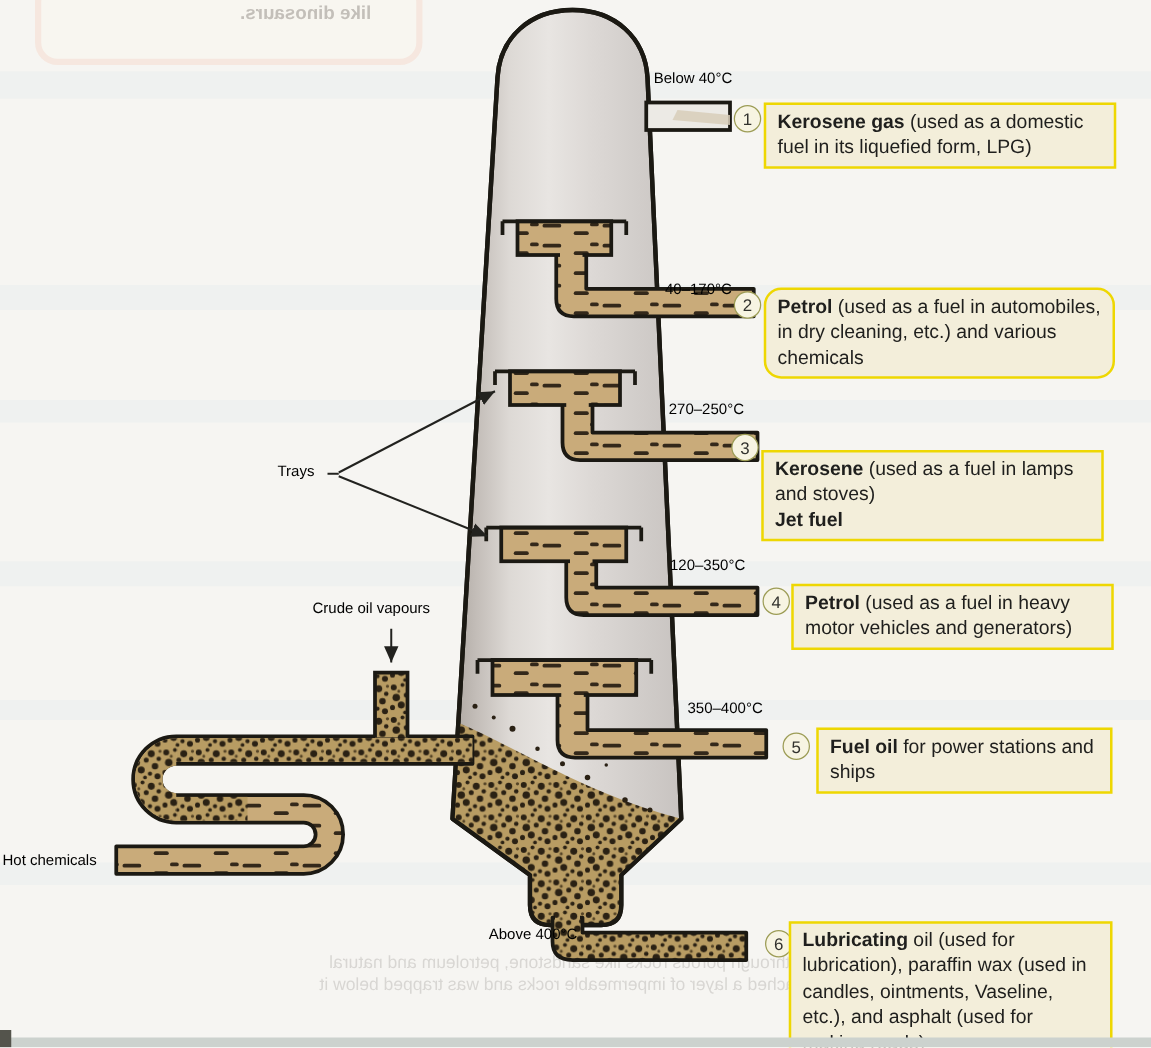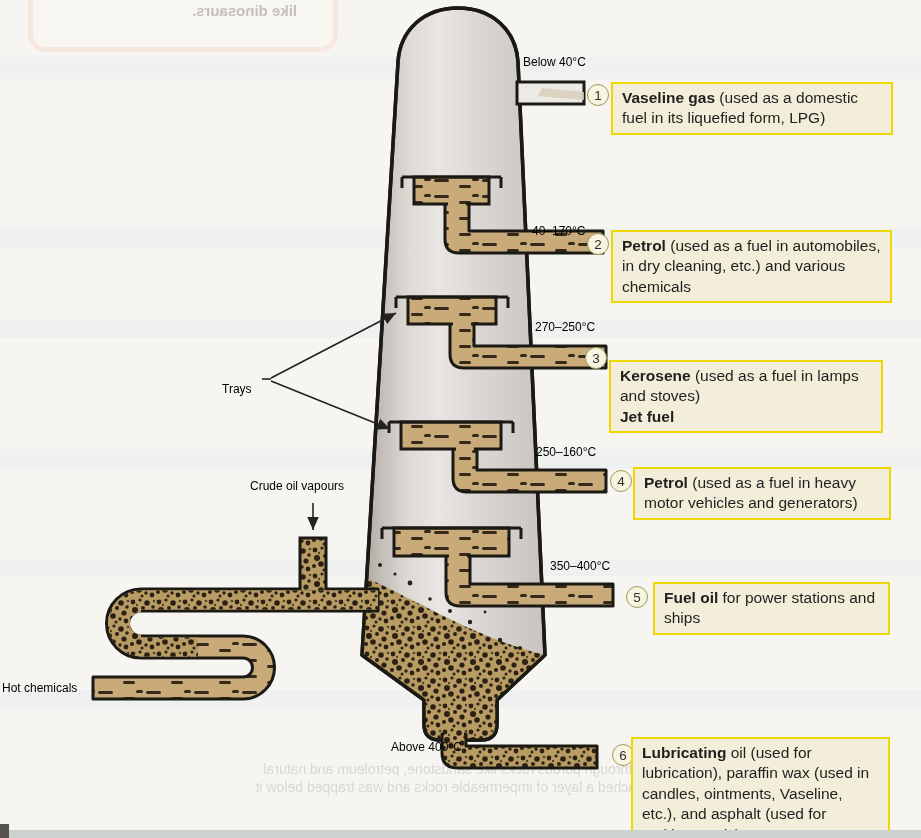--- a/index.html
+++ b/index.html
@@ -157,33 +157,33 @@
       <path d="M262,379 H271"></path>
       <line x1="271" y1="378" x2="396" y2="313" marker-end="url(#ah)"></line>
       <line x1="271" y1="381" x2="390" y2="429" marker-end="url(#ah)"></line>
       <line x1="313" y1="503" x2="313" y2="530" marker-end="url(#ah)"></line>
     </g>
   </svg>
 
   <span class="lbl" style="left:523px;top:55px;">Below 40°C</span>
   <span class="lbl" style="left:532px;top:224px;">40–170°C</span>
   <span class="lbl" style="left:535px;top:320px;">270–250°C</span>
-  <span class="lbl" style="left:536px;top:445px;">250–160°C</span>
+  <span class="lbl" style="left:536px;top:445px;">120–350°C</span>
   <span class="lbl" style="left:550px;top:559px;">350–400°C</span>
   <span class="lbl" style="left:391px;top:740px;text-align:right;">Above 400°C</span>
 
-  <span class="lbl" style="left:222px;top:370px;margin-top:12px;">Trays</span>
+  <span class="lbl" style="left:222px;top:370px;">Trays</span>
   <span class="lbl" style="left:250px;top:479px;">Crude oil vapours</span>
   <span class="lbl" style="left:2px;top:681px;">Hot chemicals</span>
 
   <span class="num" style="left:587px;top:84px;">1</span>
-  <div class="pbox" style="left:611px;top:82px;width:282px;"><span style="font-weight: 700;">Vaseline gas</span><span> (used as a domestic fuel in its liquefied form, LPG)</span></div>
+  <div class="pbox" style="left:611px;top:82px;width:282px;"><span style="font-weight: 700;">Kerosene gas</span><span> (used as a domestic fuel in its liquefied form, LPG)</span></div>
 
   <span class="num" style="left:587px;top:233px;">2</span>
-  <div class="pbox" style="left:611px;top:230px;width:281px;"><span style="font-weight: 700;">Petrol</span><span> (used as a fuel in automobiles, in dry cleaning, etc.) and various chemicals</span></div>
+  <div class="pbox" style="left:611px;top:230px;width:281px;border-radius:14px;"><span style="font-weight: 700;">Petrol</span><span> (used as a fuel in automobiles, in dry cleaning, etc.) and various chemicals</span></div>
 
   <span class="num" style="left:585px;top:347px;">3</span>
   <div class="pbox" style="left:609px;top:344px;width:274px;margin-top:16px;"><span style="font-weight: 700;">Kerosene</span><span> (used as a fuel in lamps and stoves)</span><br><span style="font-weight: 700;">Jet fuel</span></div>
 
   <span class="num" style="left:610px;top:470px;">4</span>
   <div class="pbox" style="left:633px;top:467px;width:258px;"><span style="font-weight: 700;">Petrol</span><span> (used as a fuel in heavy motor vehicles and generators)</span></div>
 
   <span class="num" style="left:626px;top:586px;">5</span>
   <div class="pbox" style="left:653px;top:582px;width:237px;"><span style="font-weight: 700;">Fuel oil</span><span> for power stations and ships</span></div>
 

